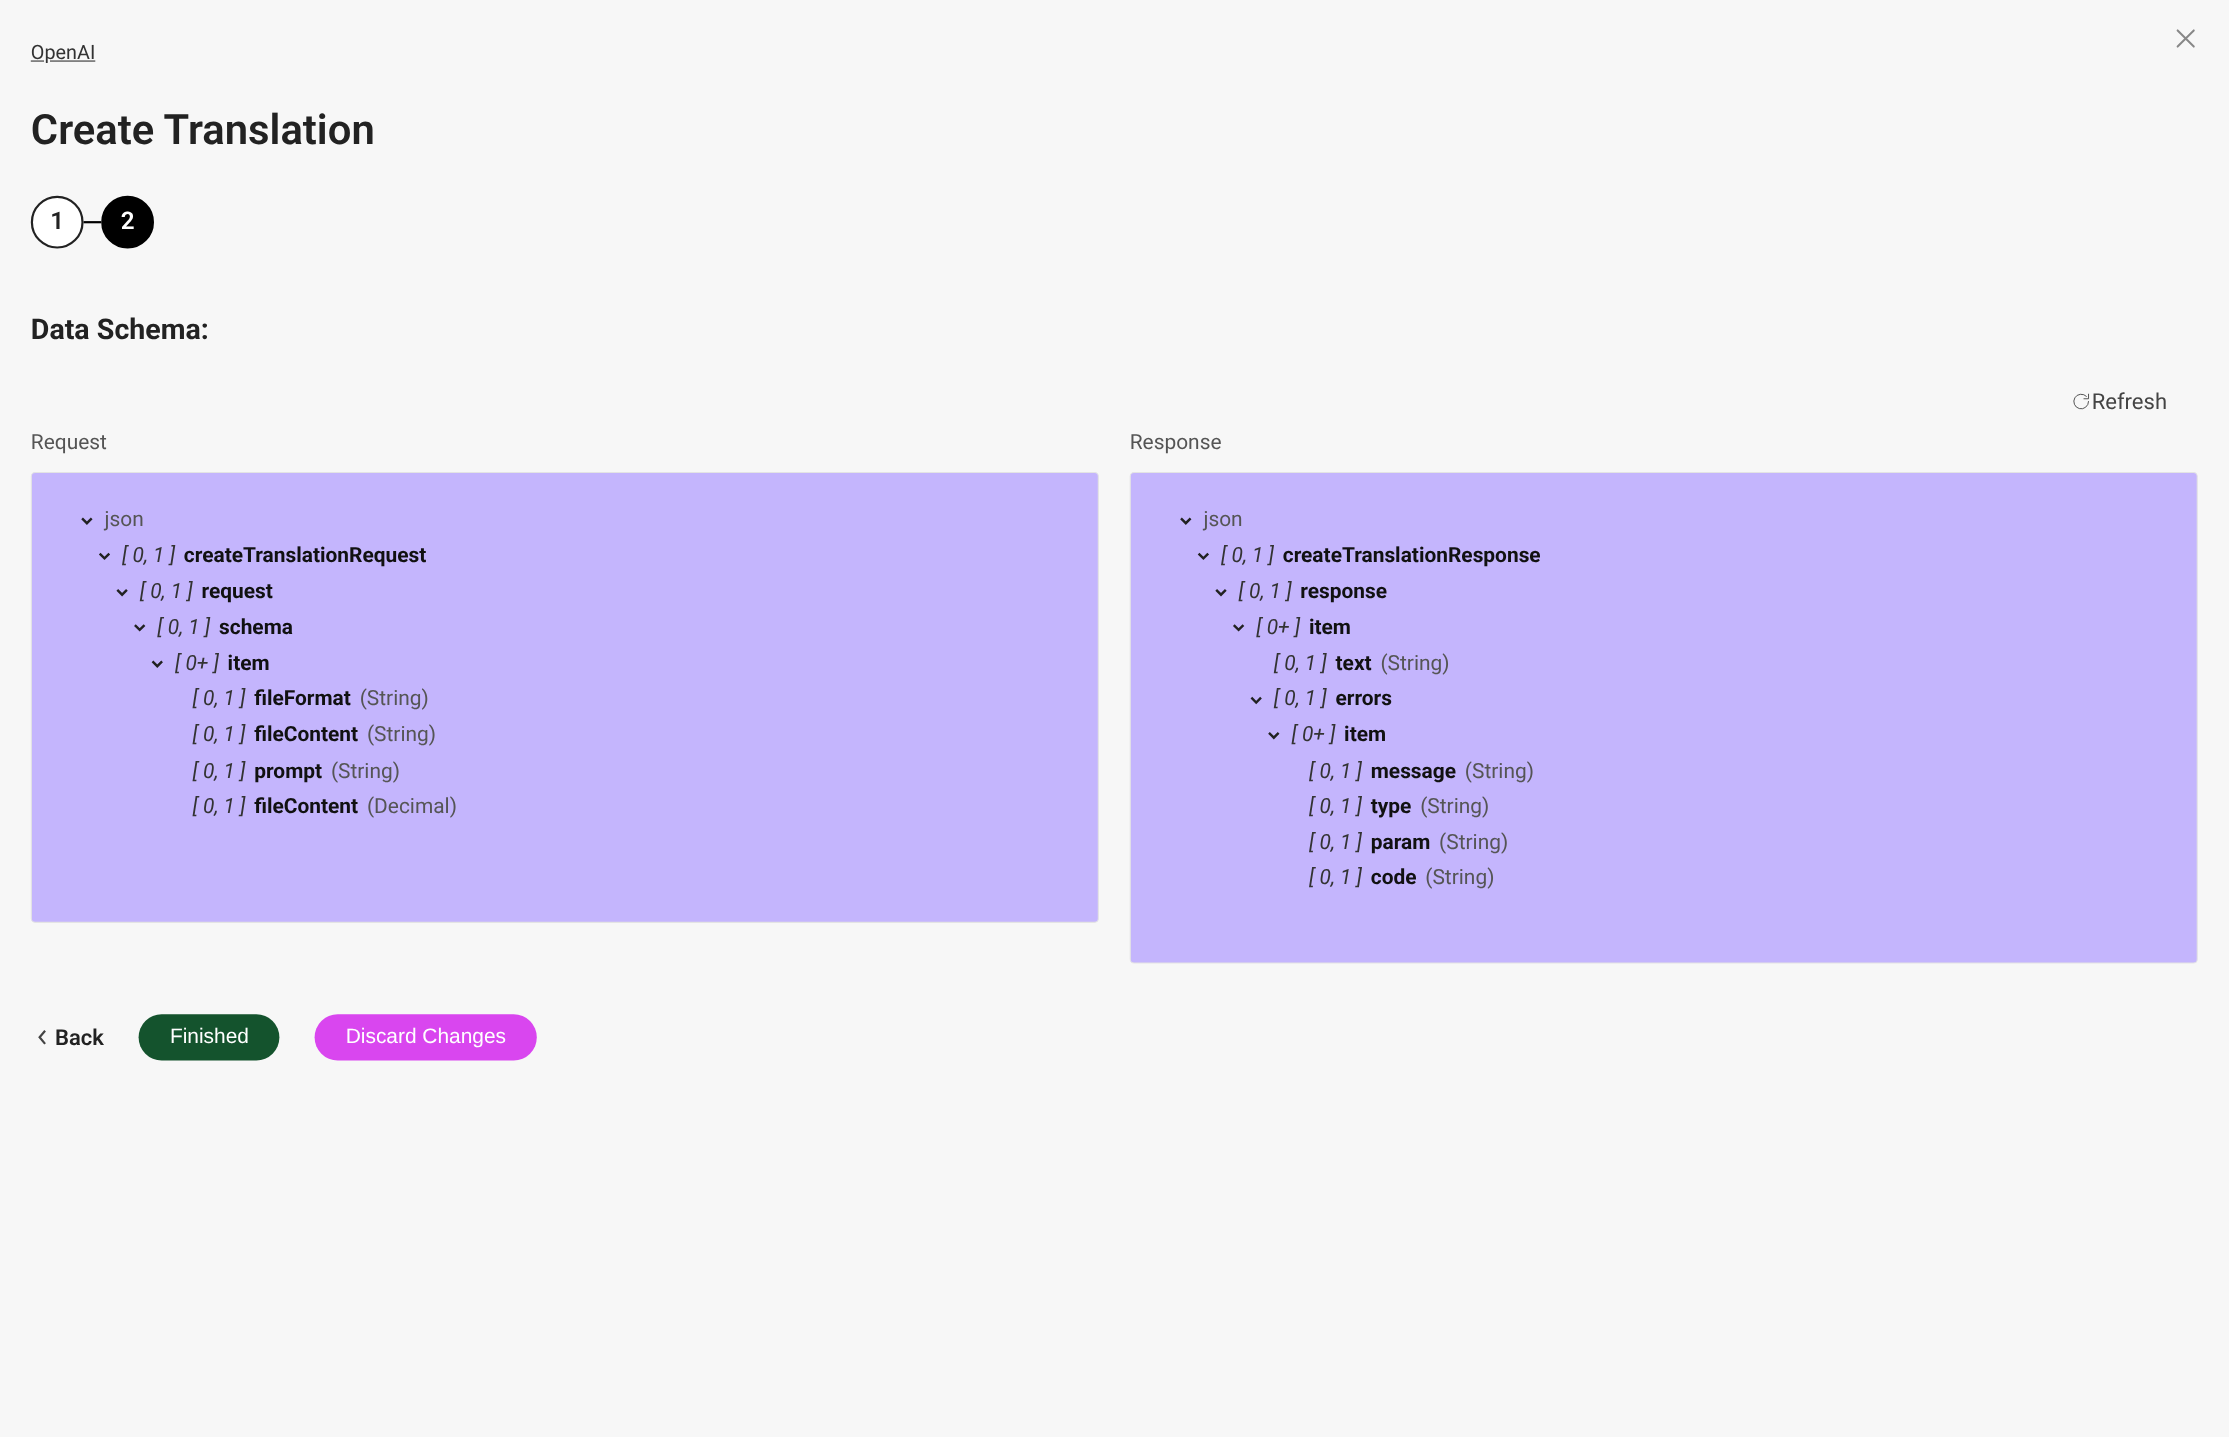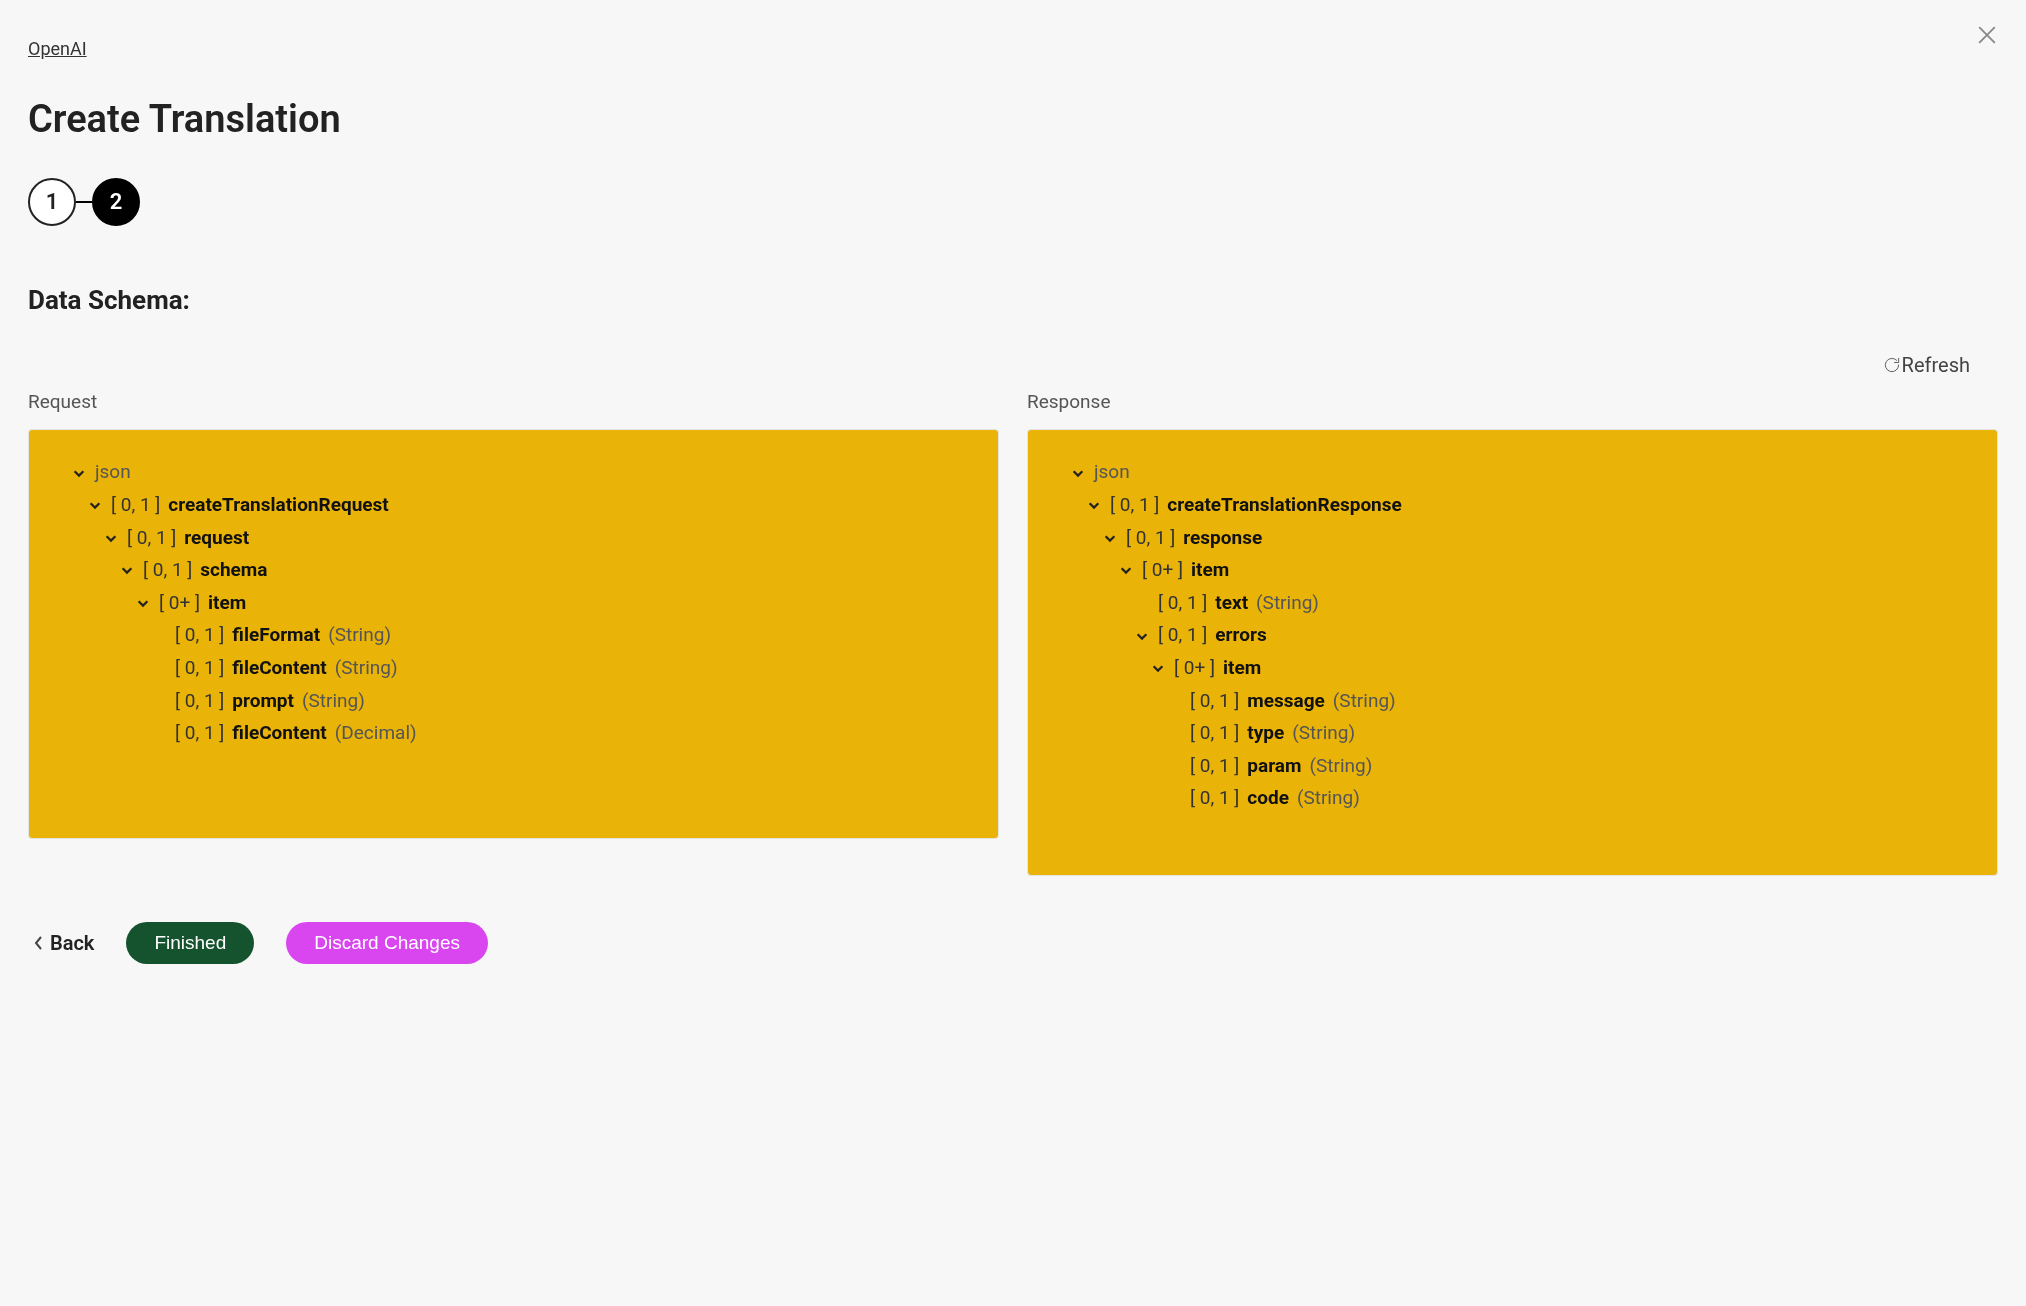--- a/index.html
+++ b/index.html
@@ -85,21 +85,21 @@
     grid-template-columns: 1fr 1fr;
     gap: 28px;
   }
   .col-label {
     font-size: 19px;
     color: #555;
     margin-bottom: 14px;
     font-weight: 400;
   }
   .panel {
-    background: #eab308;
+    background: #c4b5fd;
     border: 1px solid #e4e4e4;
     border-radius: 4px;
     padding: 26px 18px 60px 18px;
     min-height: 410px;
     font-size: 19px;
   }
   .node {
     display: flex;
     align-items: center;
     gap: 8px;
@@ -107,21 +107,21 @@
     white-space: nowrap;
   }
   .chev {
     width: 16px; height: 16px;
     display: inline-flex; align-items: center; justify-content: center;
     flex: 0 0 16px;
     cursor: pointer;
   }
   .chev svg { width: 14px; height: 14px; stroke: #222; stroke-width: 2.5; fill: none; }
   .chev.blank { visibility: hidden; }
-  .card { color: #333; }
+  .card { color: #333; font-style: italic; }
   .name { font-weight: 700; color: #111; }
   .root-name { color: #555; font-weight: 400; }
   .type-paren { color: #555; font-weight: 400; }
   .indent-0 { padding-left: 24px; }
   .indent-1 { padding-left: 40px; }
   .indent-2 { padding-left: 56px; }
   .indent-3 { padding-left: 72px; }
   .indent-4 { padding-left: 88px; }
   .indent-5 { padding-left: 104px; }
   .indent-6 { padding-left: 120px; }

